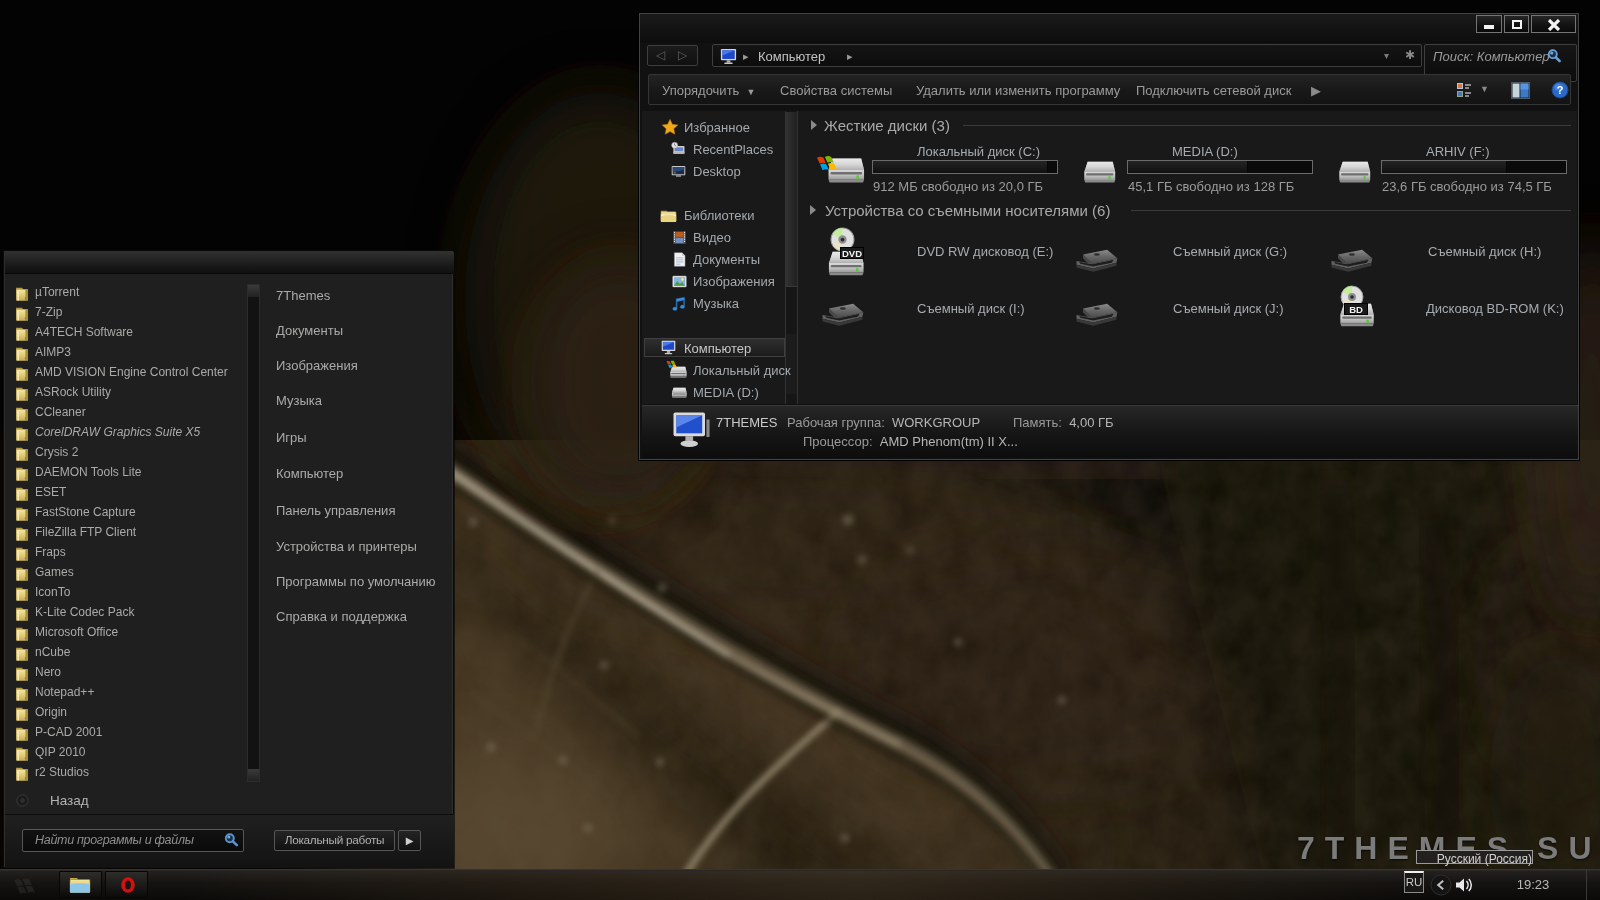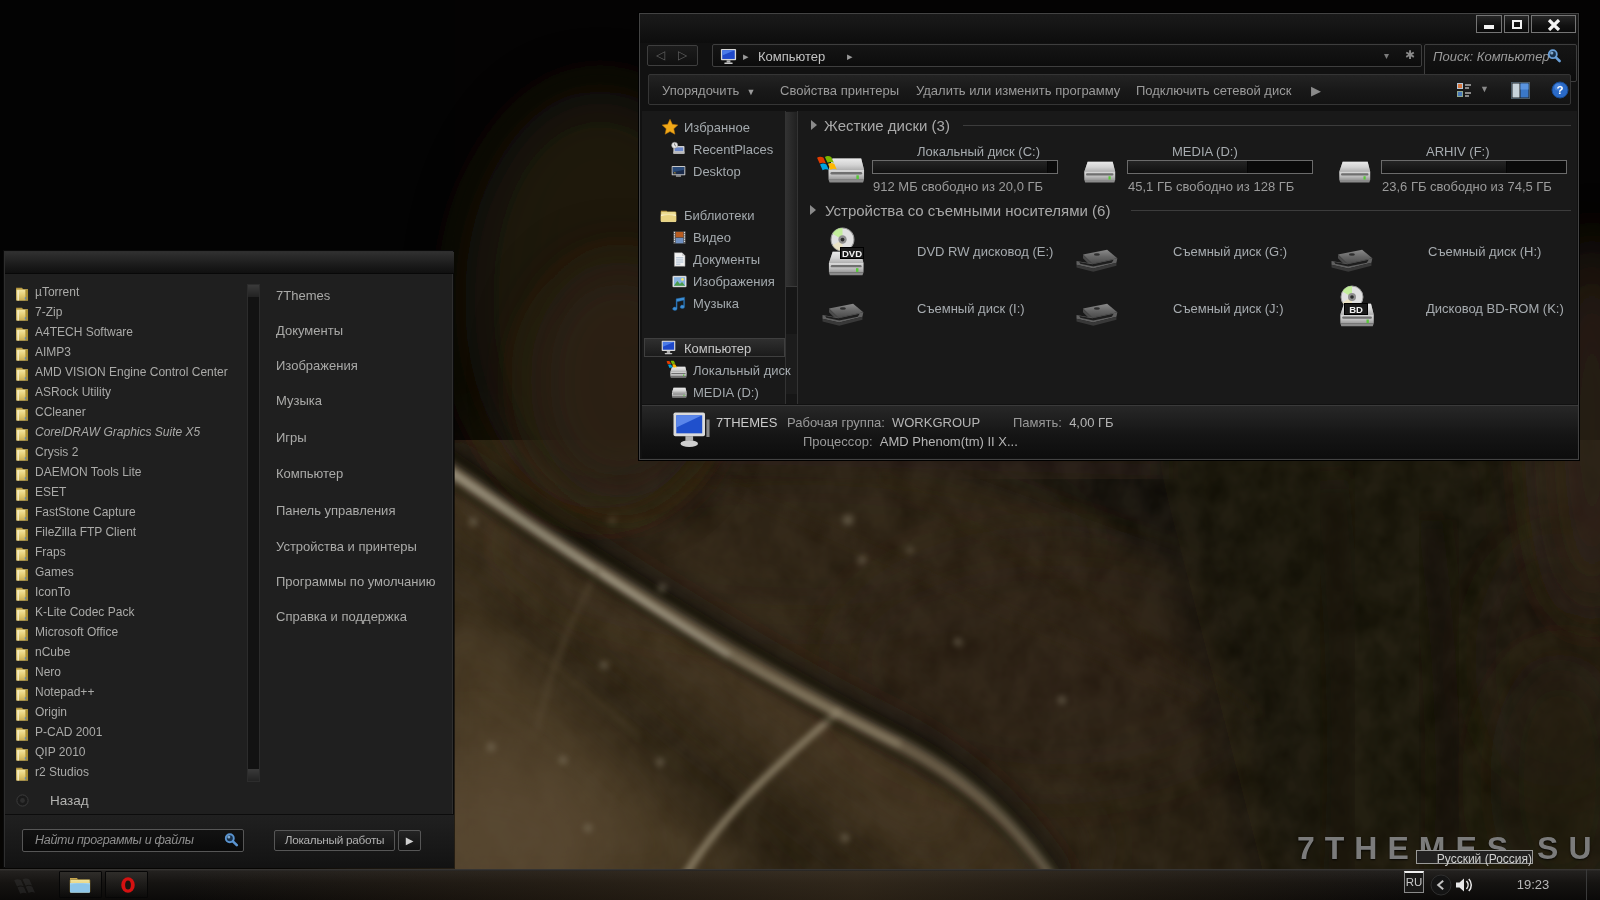--- a/index.html
+++ b/index.html
@@ -337,21 +337,21 @@
   <div class="searchbar">
     <span class="abs" style="left:8px; top:4px; font-style:italic; font-size:13px; color:#9a9a9a;">Поиск: Компьютер</span>
     <svg class="abs" style="left:121px; top:3px;" width="16" height="16" viewBox="0 0 16 16">
       <circle cx="6.8" cy="6.2" r="4" fill="#18304a" stroke="#6aa0d8" stroke-width="1.8"></circle>
       <circle cx="5.8" cy="5" r="1.6" fill="#9ac4e8" opacity=".8"></circle>
       <path d="M9.9 9.3 L13.6 13" stroke="#6aa0d8" stroke-width="2.6" stroke-linecap="round"></path>
     </svg>
   </div>
   <div class="toolbar">
     <span class="ti" style="left:13px;">Упорядочить &nbsp;<span style="font-size:9px;">▼</span></span>
-    <span class="ti" style="left:131px;">Свойства принтеры</span>
+    <span class="ti" style="left:131px;">Свойства системы</span>
     <span class="ti" style="left:267px;">Удалить или изменить программу</span>
     <span class="ti" style="left:487px;">Подключить сетевой диск</span>
     <span class="ti" style="left:662px; color:#8a8a8a;">▶</span>
     <svg class="abs" style="left:807px; top:7px;" width="16" height="16" viewBox="0 0 16 16">
       <rect x="1" y="1" width="6" height="6" fill="#b8c8d8"></rect>
         <rect x="1" y="9" width="6" height="6" fill="#90a890"></rect>
       <rect x="2" y="2" width="4" height="4" fill="#d87840"></rect>
         <rect x="2" y="10" width="4" height="4" fill="#4878b8"></rect>
       <path d="M9 3 L15 3 M9 6 L13 6 M9 11 L15 11 M9 14 L13 14" stroke="#b0b0b0" stroke-width="1.4"></path>
     </svg>

